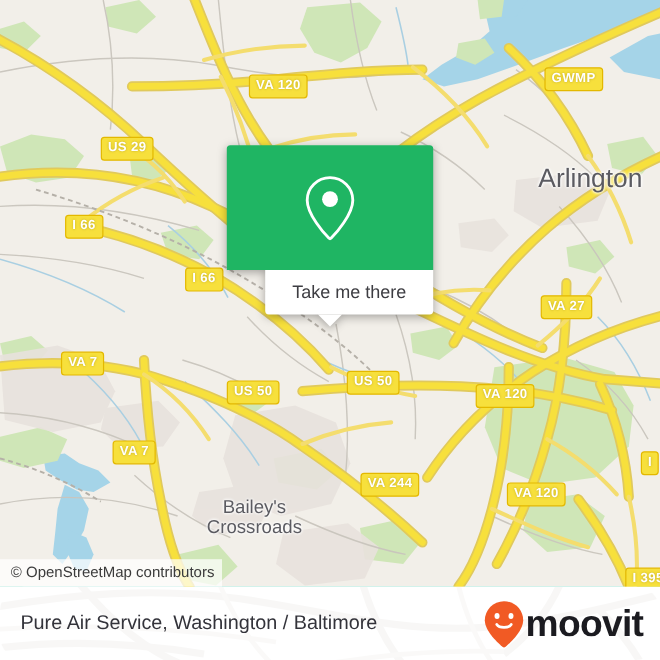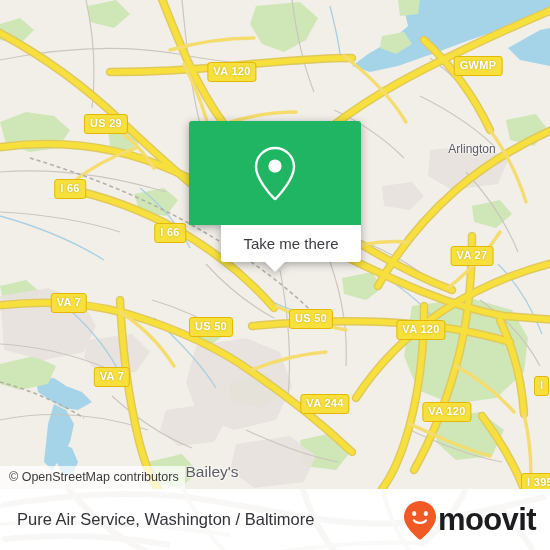--- a/index.html
+++ b/index.html
@@ -41,21 +41,21 @@
   .place {
     position: absolute;
     color: #5b5b61;
     font-size: 15.5px;
     text-align: center;
     line-height: 1.08;
     white-space: nowrap;
     transform: translate(-50%,-50%);
     text-shadow: 0 0 3px #fff, 0 0 3px #fff, 0 0 2px #fff;
   }
-  .place.big { font-size: 12px; }
+  .place.big { font-size: 22px; margin-left: 20px; }
   .place.two-line { white-space: normal; }
 
   
   #popup {
     position: absolute;
     left: 189px; top: 121px;
     width: 172px;
     filter: drop-shadow(0 2px 4px rgba(0,0,0,.33));
   }
   #popup-body {
@@ -295,22 +295,23 @@
     <div class="shield" style="left:311px; top:319px;">US 50</div>
     <div class="shield" style="left:211px; top:327px;">US 50</div>
     <div class="shield" style="left:421px; top:330px;">VA 120</div>
     <div class="shield" style="left:112px; top:377px;">VA 7</div>
     <div class="shield clip-right" style="left:534px; top:386px;">I</div>
     <div class="shield" style="left:325px; top:404px;">VA 244</div>
     <div class="shield" style="left:447px; top:412px;">VA 120</div>
     <div class="shield" style="left:501px; top:483px;margin-left:39px;">I 395</div>
 
     <div class="place big" style="left:472px; top:149px;">Arlington</div>
-    <div class="place two-line" style="left:212px; top:472px; width:120px;">
+    <div class="place two-line" style="left:212px; top:432px; width:120px;">
       <span>Bailey's</span><br>
+      <span>Crossroads</span>
     </div>
 
     <div id="popup">
       <div id="popup-body">
         <svg width="46" height="56" viewBox="0 0 46 56">
           <path d="M23 3 C12.5 3 4 11.4 4 21.8 C4 33.6 18.2 49.6 22 53.4
                    C22.6 54 23.4 54 24 53.4 C27.8 49.6 42 33.6 42 21.8
                    C42 11.4 33.5 3 23 3 Z" fill="none" stroke="#ffffff" stroke-width="2.4" stroke-linejoin="round"></path>
           <circle cx="23" cy="21" r="6.6" fill="#ffffff"></circle>
         </svg>

